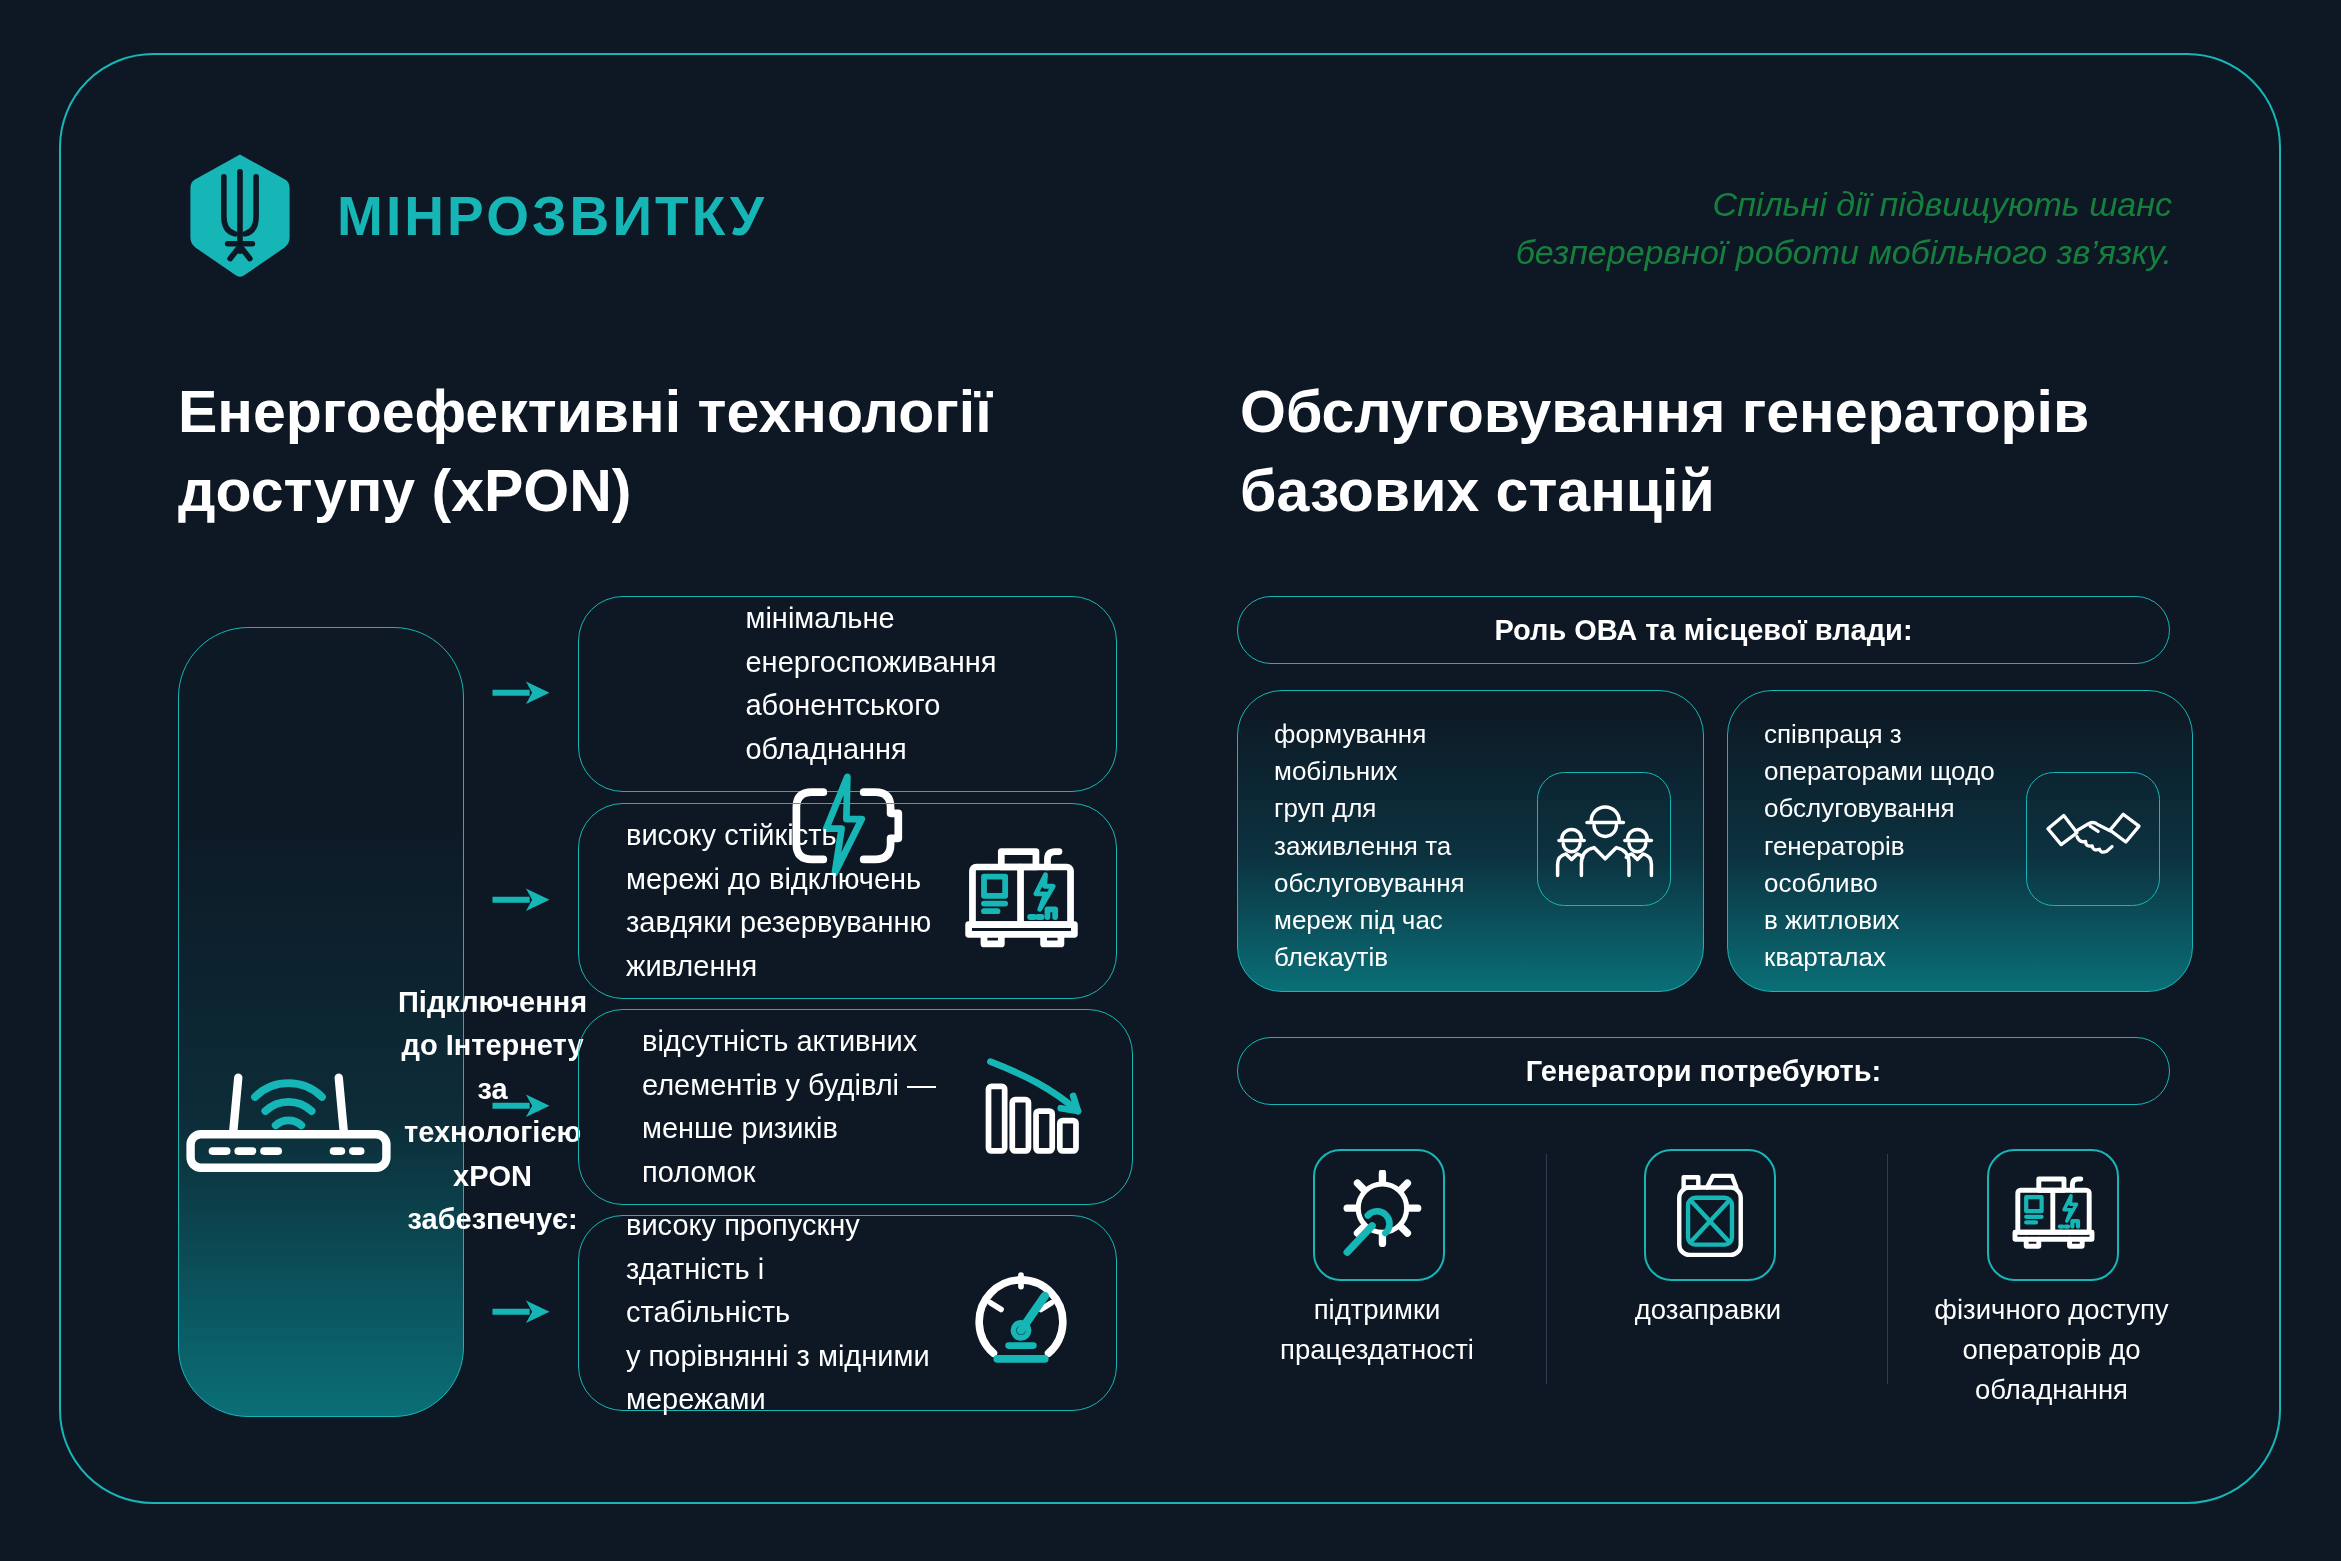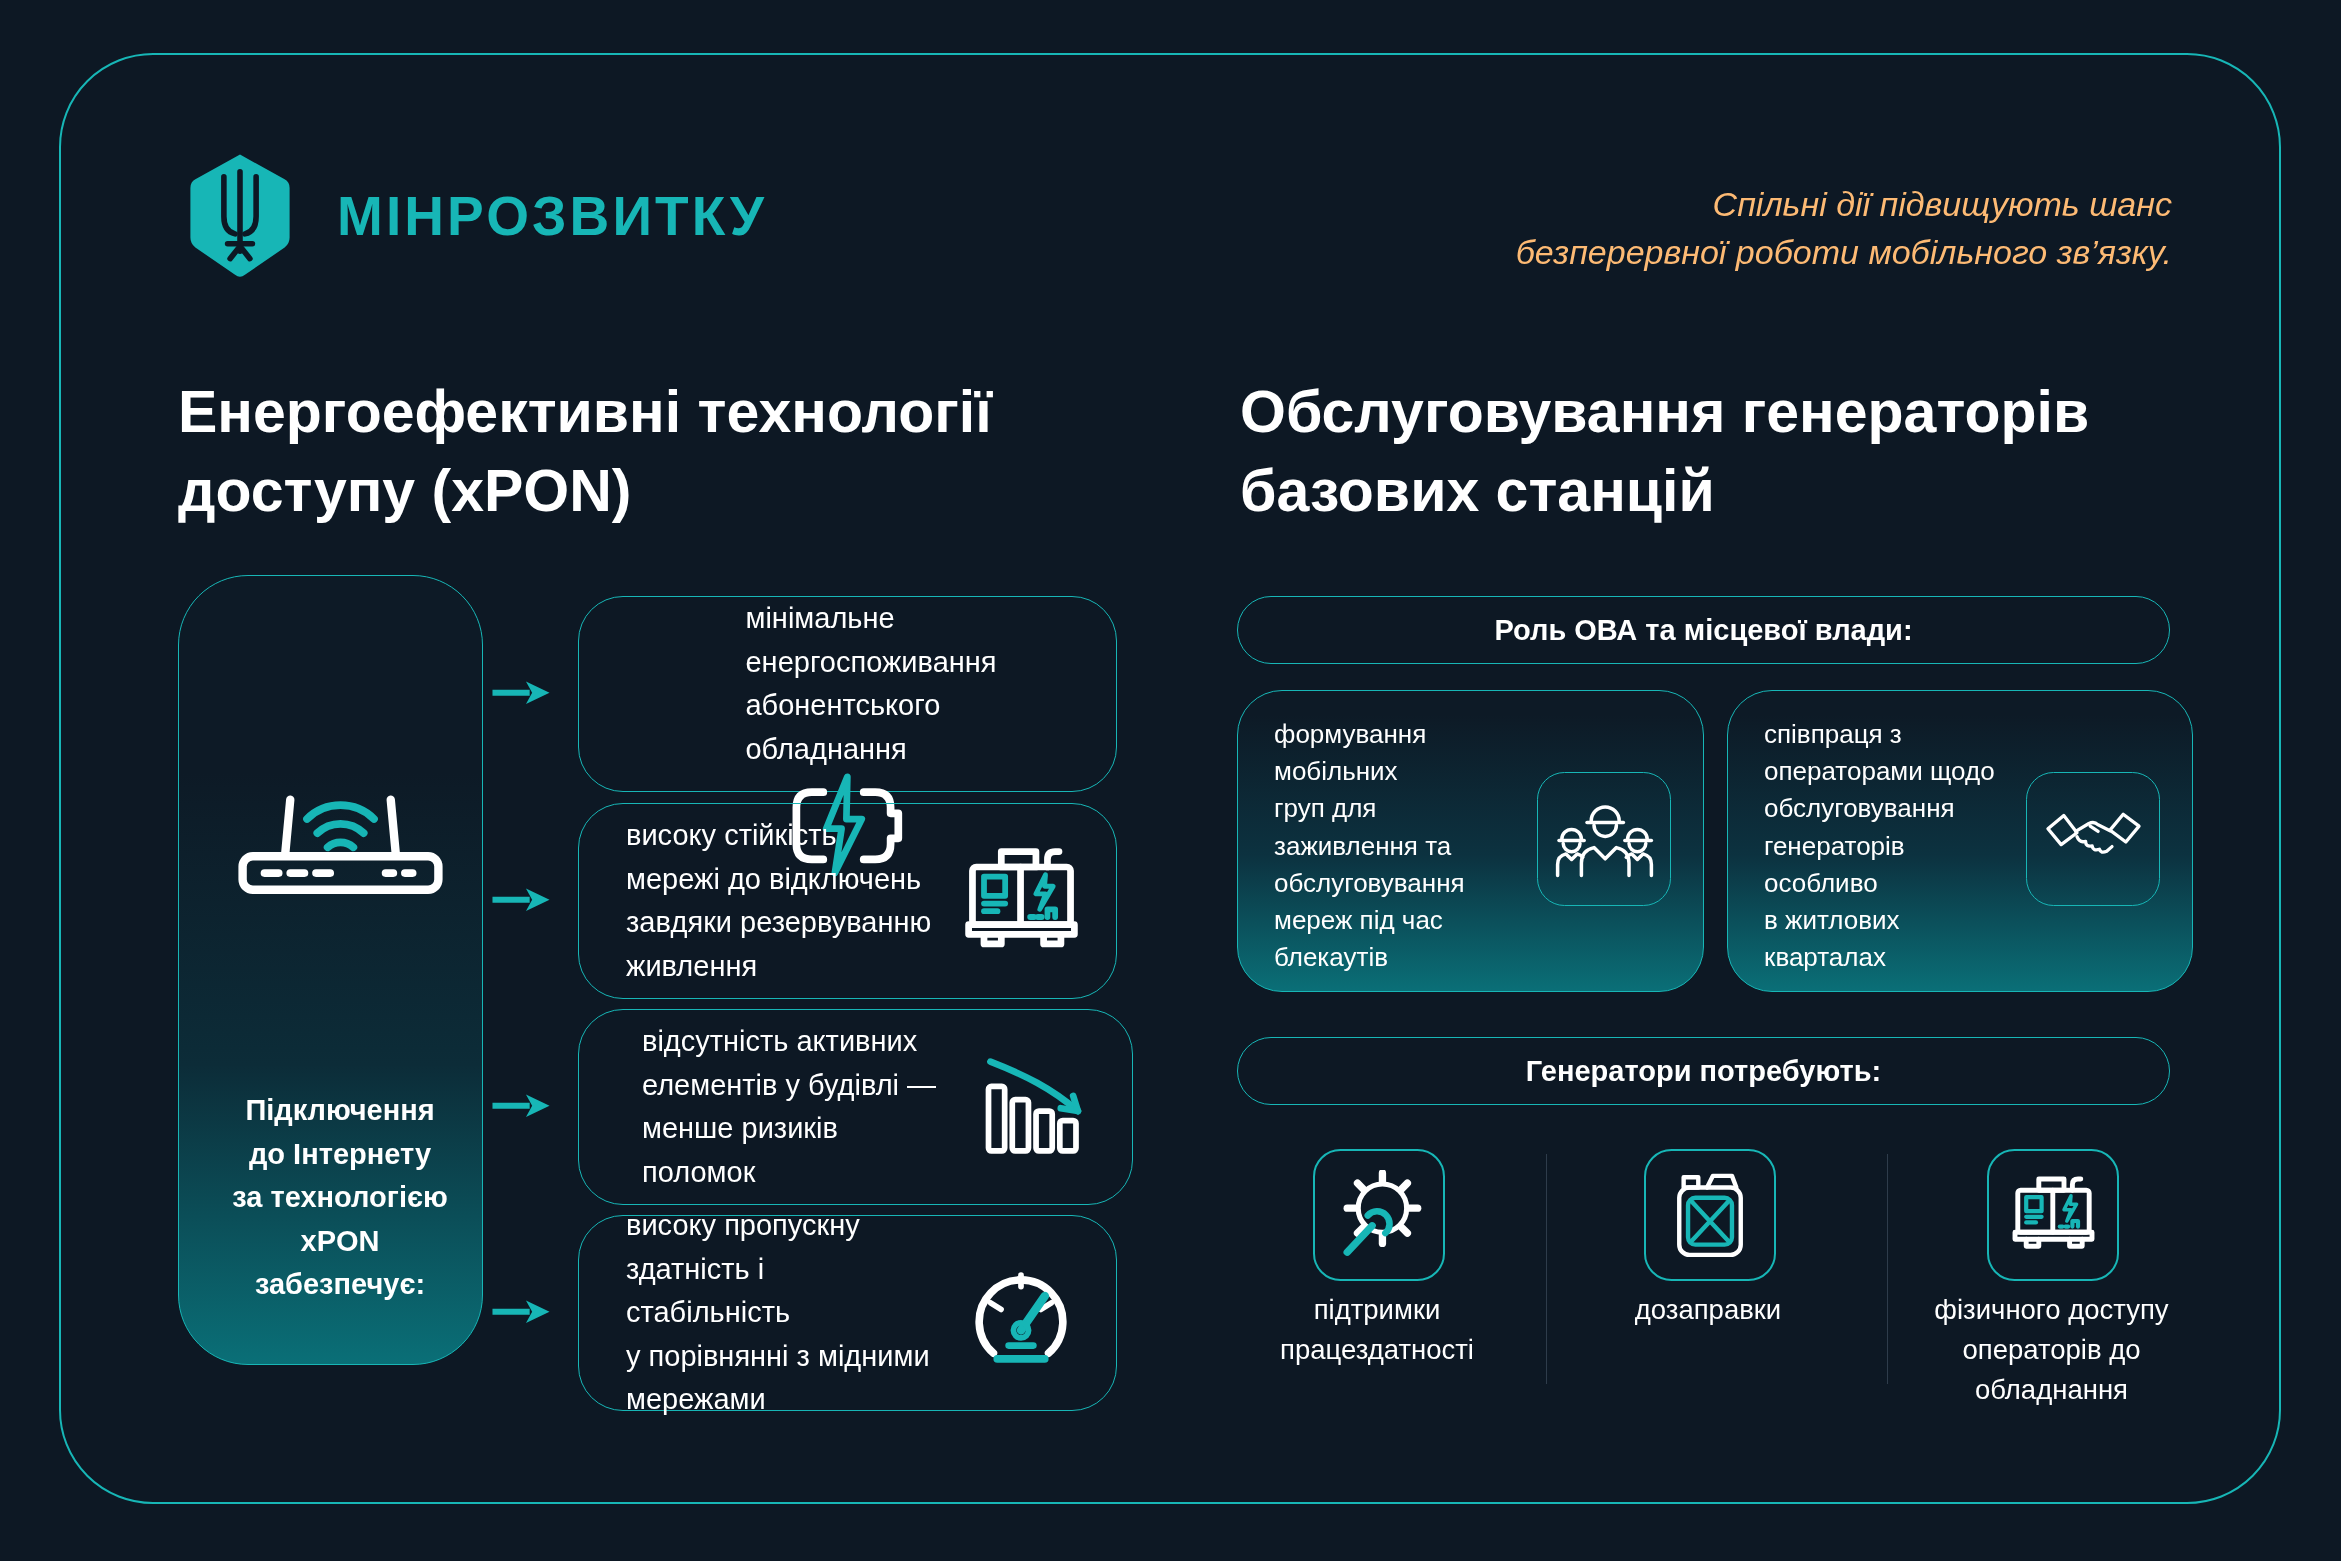--- a/index.html
+++ b/index.html
@@ -19,32 +19,32 @@
   }
   
   .logo-badge{position:absolute;left:178px;top:152px;width:124px;height:129px;}
   .logo-text{
     position:absolute;left:337px;top:189px;font-size:55px;font-weight:700;
     letter-spacing:3.1px;color:var(--accent);line-height:1;
   }
   .tagline{
     position:absolute;right:170px;top:180px;width:937px;
     font-size:34px;font-style:italic;line-height:1.42;text-align:right;
-    white-space:pre-line;color:#fdba74;
+    white-space:pre-line;color:#15803d;
   }
   
   .title{position:absolute;font-size:59px;font-weight:700;line-height:1.34;white-space:pre-line;}
   .title-left{left:178px;top:373px;}
   .title-right{left:1240px;top:373px;}
   
   .pill-card{
-    position:absolute;left:178px;top:575px;width:284px;height:788px;
+    position:absolute;left:178px;top:627px;width:284px;height:788px;
     border:1.9px solid var(--accent);border-radius:70px;
     background:linear-gradient(180deg,#0d1a26 25%,#0c2c38 62%,var(--grad-end) 100%);
-    display:flex;flex-direction:column;align-items:center;padding-left:19px;
+    display:flex;flex-direction:row;align-items:center;
   }
   .pill-card .router{margin-top:203px;width:219px;}
   .pill-text{
     margin-top:178px;width:244px;font-size:29px;font-weight:700;line-height:1.5;
     text-align:center;white-space:pre-line;
   }
   .arrow{position:absolute;width:62px;height:27.5px;}
   
   .benefit{
     position:absolute;left:578px;width:537px;height:194px;

